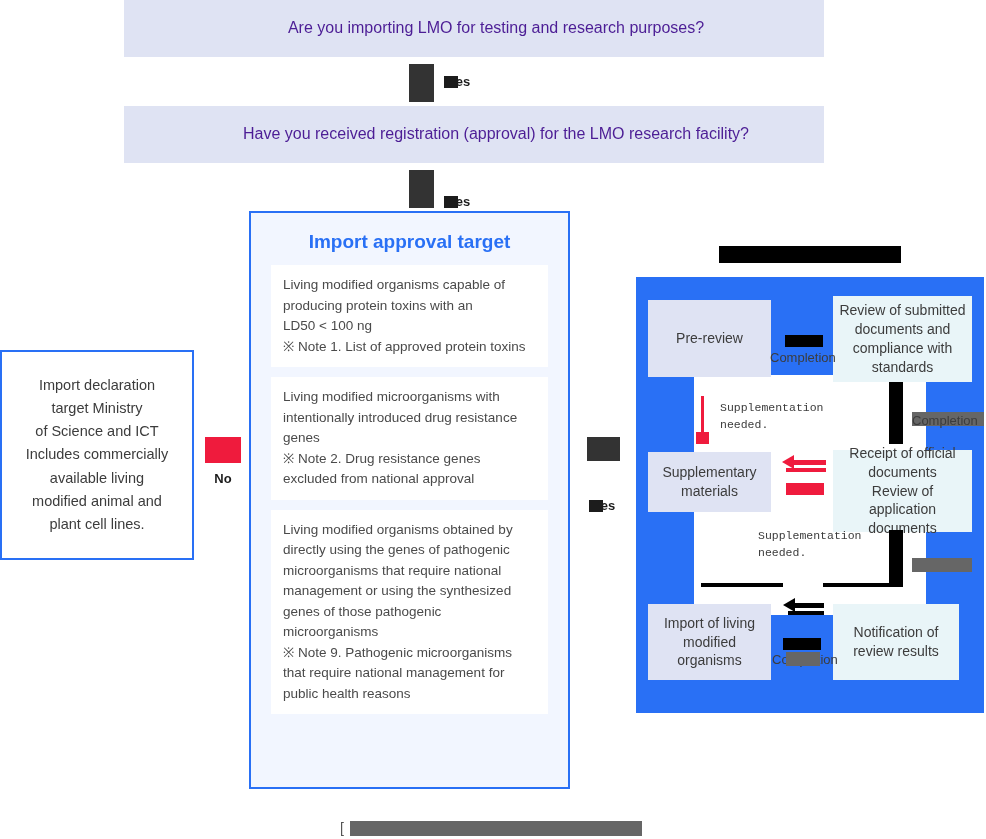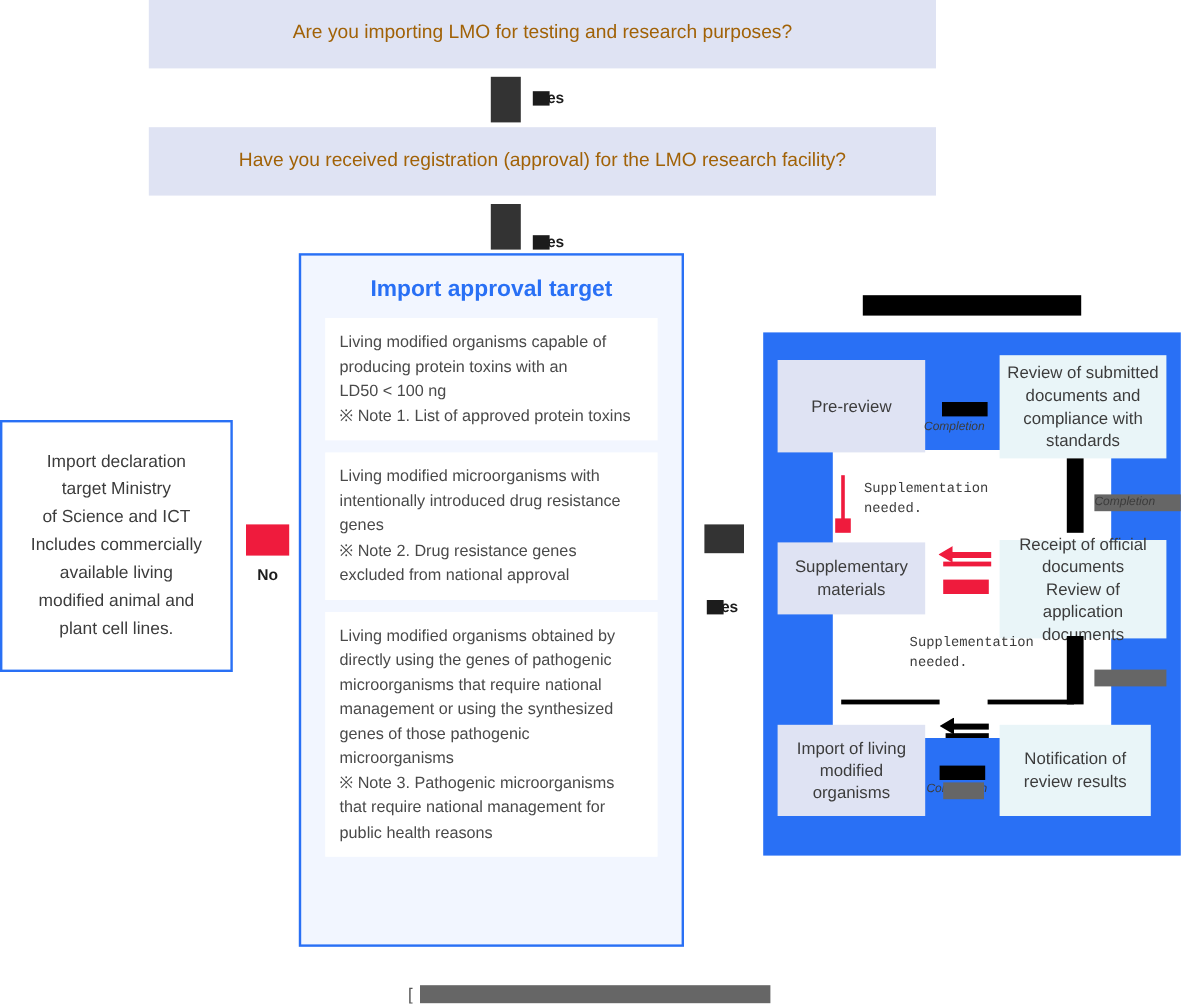--- a/index.html
+++ b/index.html
@@ -13,27 +13,28 @@
     position: relative;
     font-family: "Liberation Sans", sans-serif;
     color: #3c3c3c;
     overflow: hidden;
   }
   .abs { position: absolute; }
 
   
   .question-box {
     background: #dfe3f3;
-    color: #a16207;
+    color: #4c1d95;
     font-size: 16px;
     display: flex;
     align-items: center;
     justify-content: center;
     text-align: center;
     line-height: 1.3;
+    padding-left: 44px;
   }
 
   
   .redact-dark {
     background: #333333;
   }
   .redact-black {
     background: #000000;
   }
   .redact-gray {
@@ -121,25 +122,24 @@
   }
   .proc-box.left-col {
     background: #dfe3f3;
   }
   .proc-box.right-col {
     background: #e9f5f8;
   }
 
   .step-label {
     position: absolute;
-    font-size: 10px;
+    font-size: 13px;
     color: #3c3c3c;
     line-height: 1.35;
     white-space: pre-line;
-    font-style: italic;
   }
   .supp-label {
     position: absolute;
     font-size: 11.5px;
     color: #3c3c3c;
     line-height: 1.45;
     white-space: pre-line;
     font-family: Liberation Mono, monospace;
   }
 
@@ -194,21 +194,21 @@
   <div class="approval-item">Living modified microorganisms with
 intentionally introduced drug resistance
 genes
 ※ Note 2. Drug resistance genes
 excluded from national approval</div>
   <div class="approval-item">Living modified organisms obtained by
 directly using the genes of pathogenic
 microorganisms that require national
 management or using the synthesized
 genes of those pathogenic microorganisms
-※ Note 3. Pathogenic microorganisms
+※ Note 9. Pathogenic microorganisms
 that require national management for
 public health reasons</div>
 </div>
 
 <div class="abs redact-dark" style="left:587px; top:437px; width:33px; height:24px;"></div>
 <div class="abs branch-label obscured" style="left:589px; top:473px; width:30px;">Yes</div>
 
 <div class="abs redact-black" style="left:719px; top:246px; width:182px; height:17px;"></div>
 <div class="abs" style="left:719px; top:246px; width:182px; height:17px; font-size:15px; color:#000;"></div>
 

